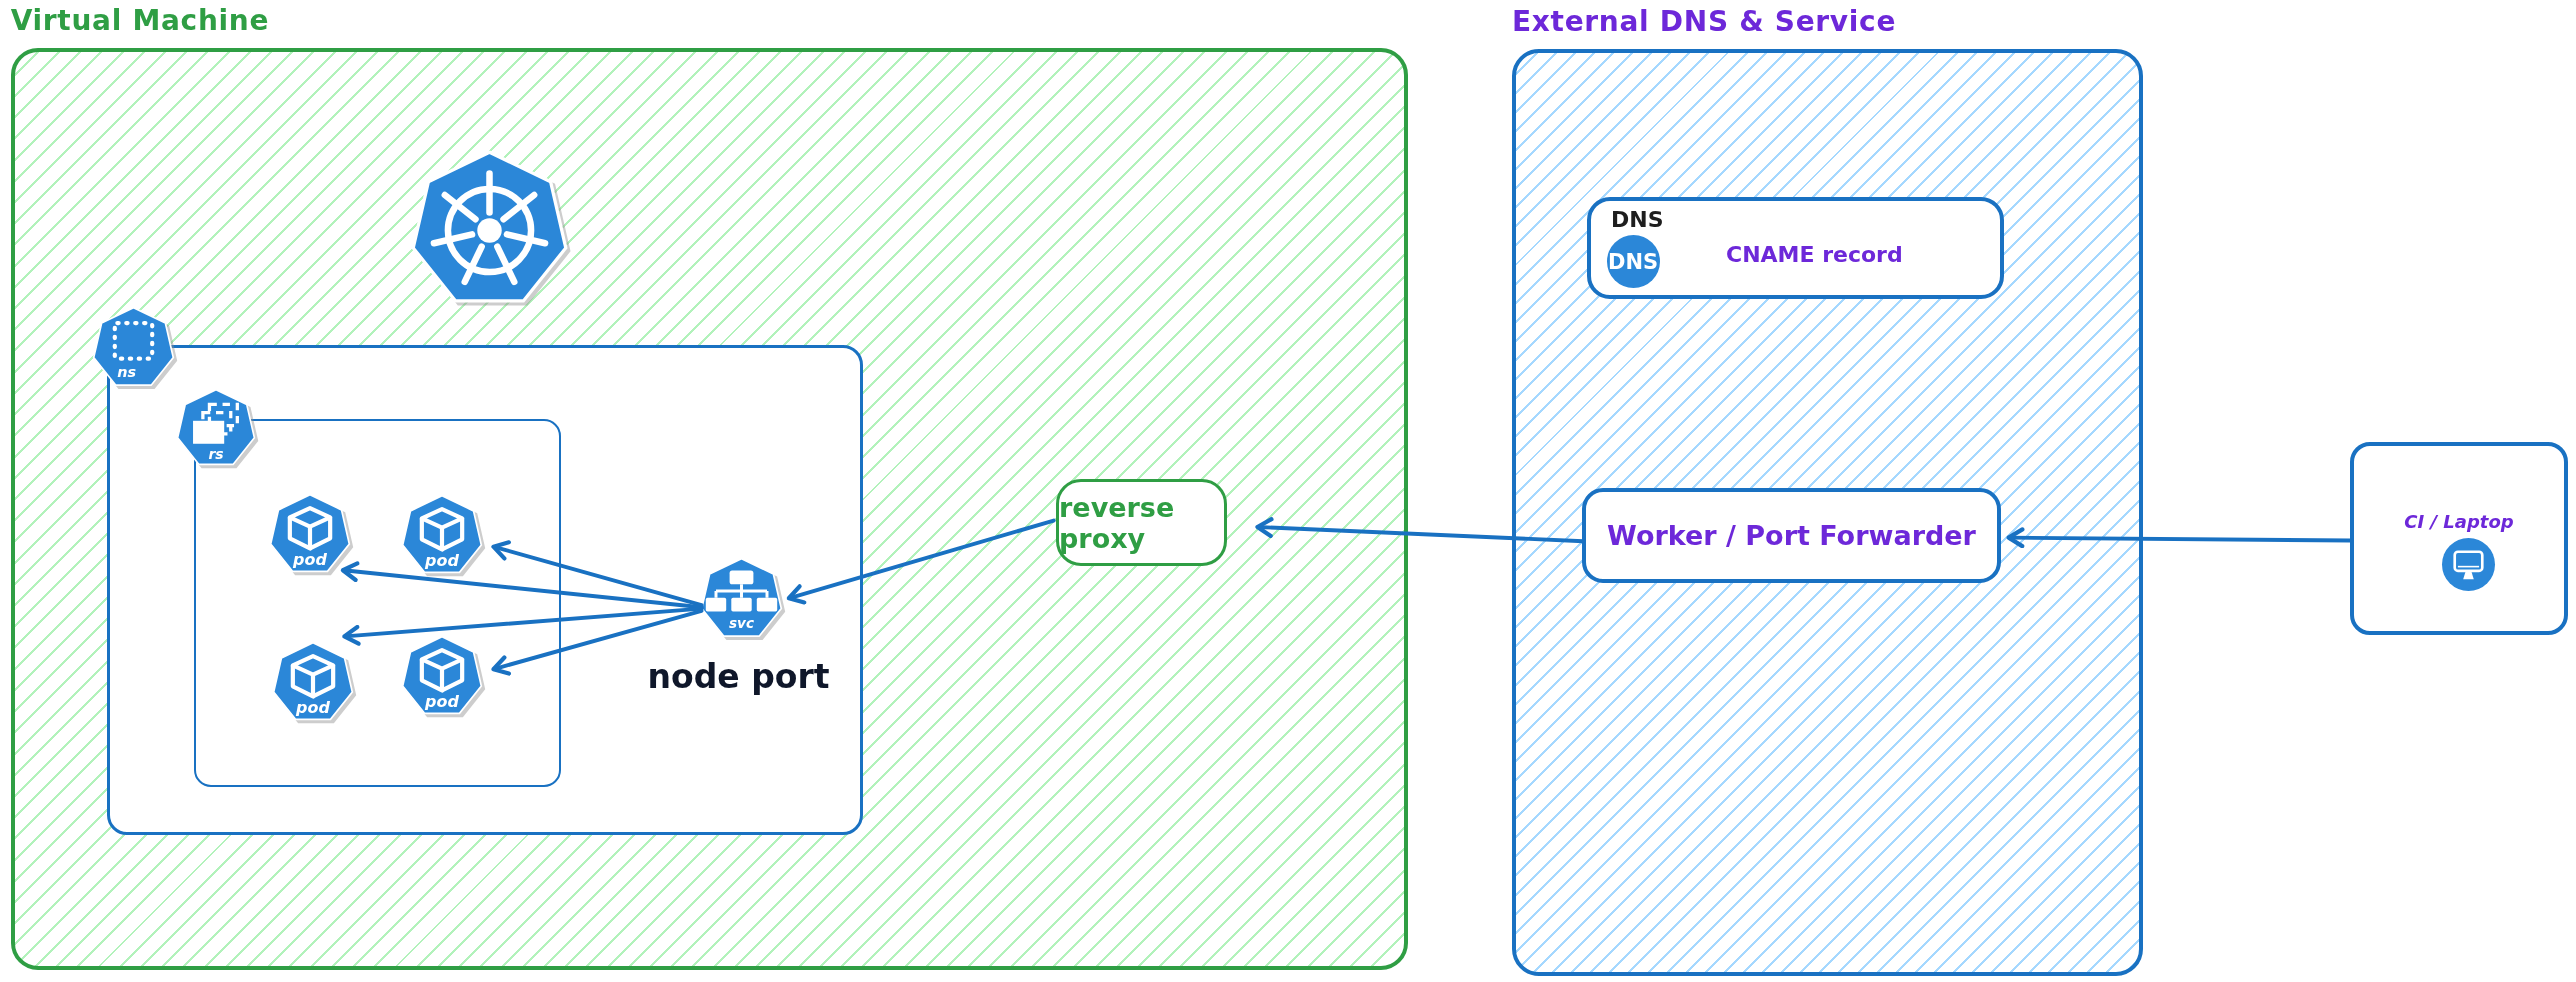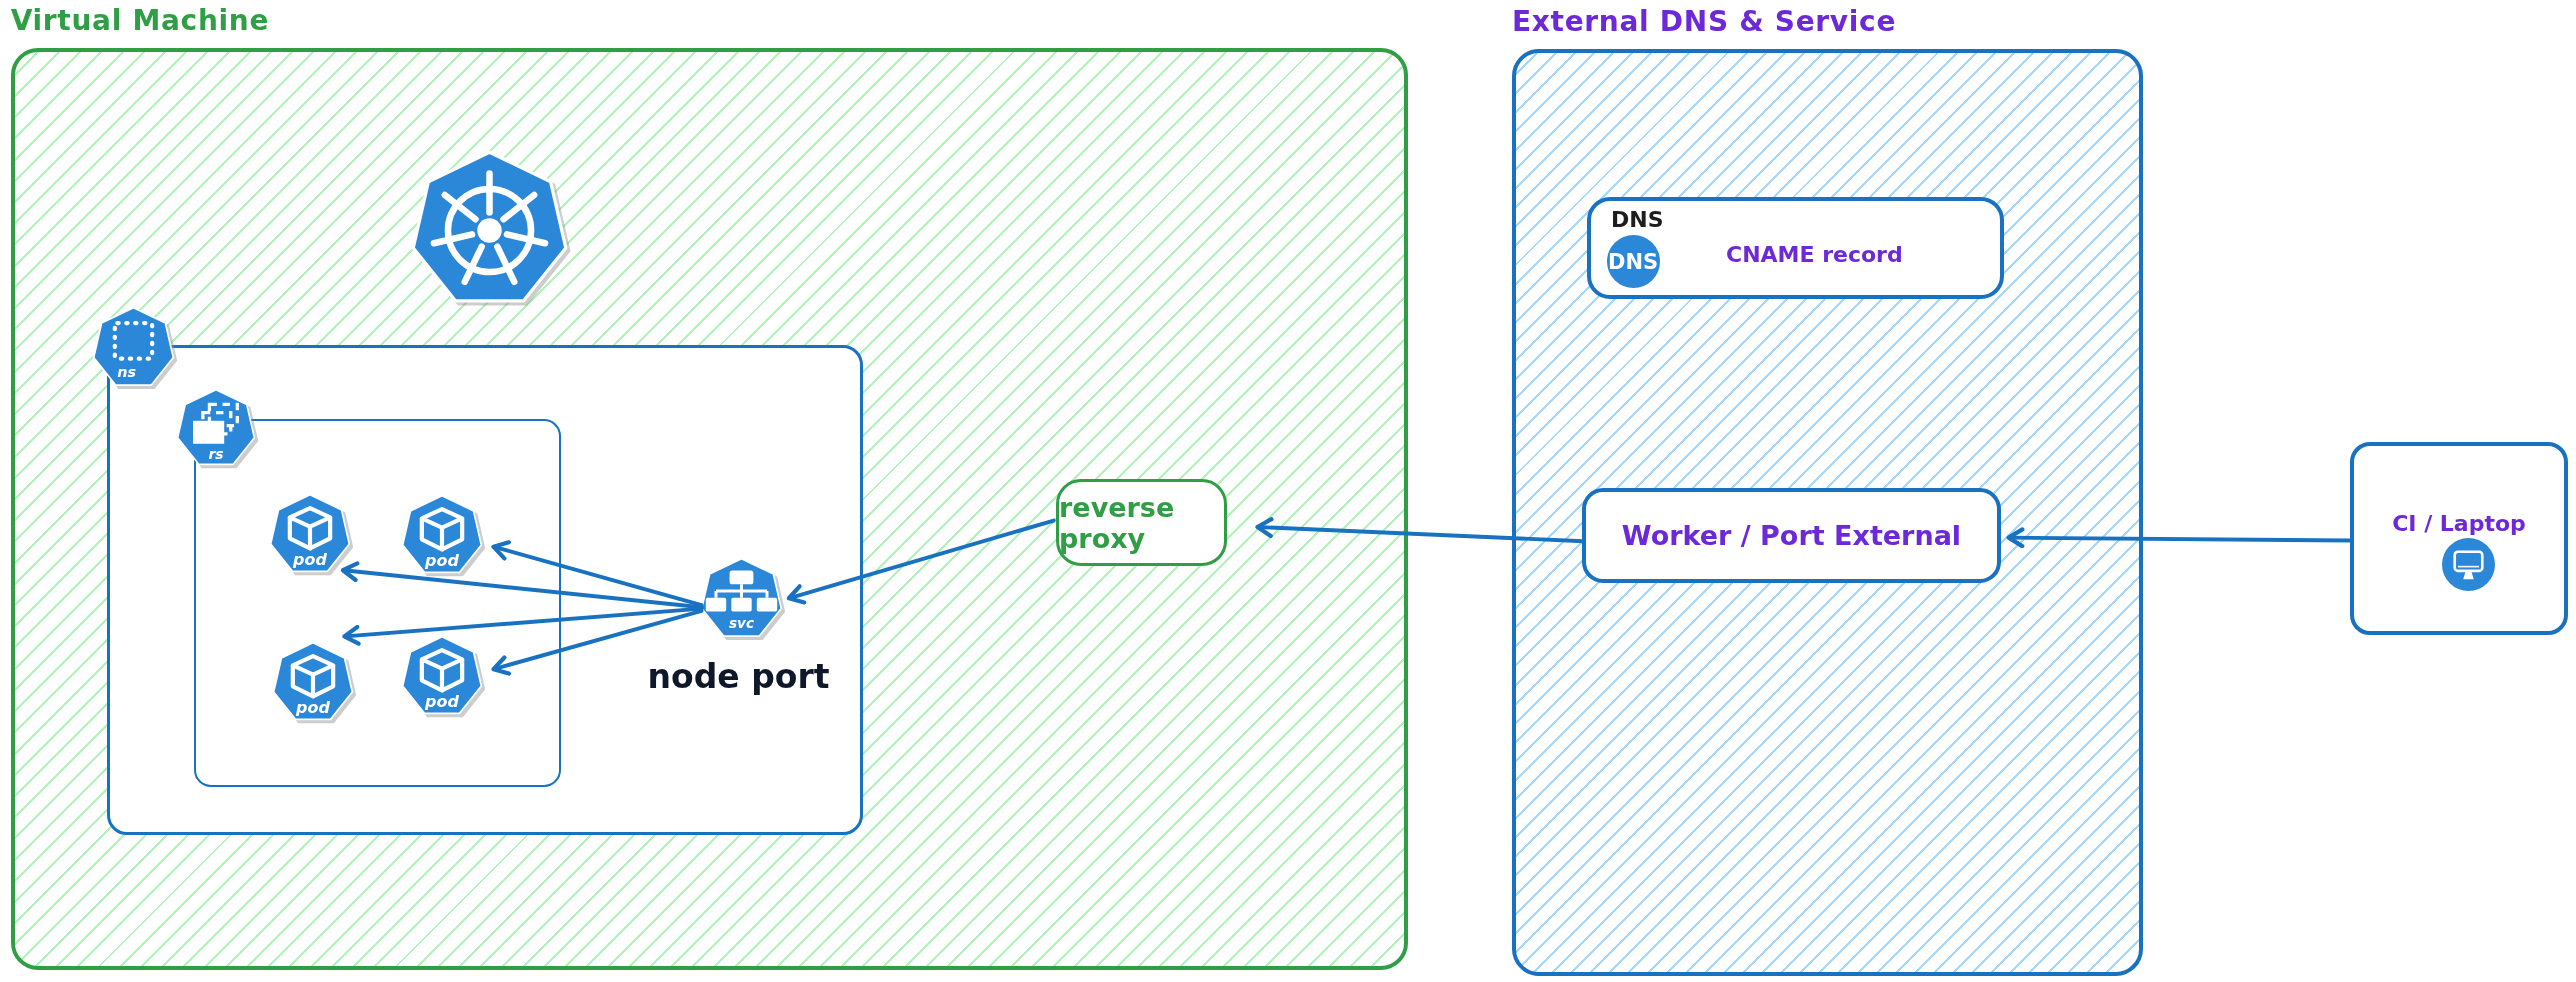--- a/index.html
+++ b/index.html
@@ -122,25 +122,25 @@
 
   <div class="node-box" style="left:1587px;top:197px;width:417px;height:102px;border:4.3px solid #1971c2;border-radius:23px;">
     <span class="abs" style="left:20px;top:5.7px;font-size:22px;font-weight:bold;color:#1e1e1e;">DNS</span>
     <div class="badge-circle" style="left:15.6px;top:34px;width:53px;height:53px;font-size:21px;">
       <span>DNS</span>
     </div>
     <span class="t-blue" style="position:absolute;left:135px;top:41px;font-size:22px;font-weight:bold;">CNAME record</span>
   </div>
 
   <div class="node-box" style="left:1582px;top:488px;width:419px;height:95px;border:4.3px solid #1971c2;border-radius:21px;">
-    <span class="t-blue" style="font-size:27px;font-weight:bold;">Worker / Port External</span>
+    <span class="t-blue" style="font-size:27px;font-weight:bold;">Worker / Port Forwarder</span>
   </div>
 
   <div class="node-box" style="left:2350px;top:442px;width:218px;height:193px;border:4.3px solid #1971c2;border-radius:20px;">
-    <span class="t-blue abs" style="left:0;top:65px;width:100%;text-align:center;font-size:22px;font-weight:bold;">CI / Laptop</span>
+    <span class="t-blue abs" style="left:0;top:65px;width:100%;text-align:center;font-size:18px;font-weight:bold;font-style:italic;">CI / Laptop</span>
     <div class="badge-circle" style="left:88px;top:92px;width:53px;height:53px;">
       <svg width="53" height="53" viewBox="0 0 100 100">
         <rect x="24" y="26" width="52" height="36" rx="6" fill="none" stroke="#ffffff" stroke-width="5"></rect>
         <line x1="30" y1="54" x2="70" y2="54" stroke="#ffffff" stroke-width="3"></line>
         <polygon points="45,62 55,62 60,78 40,78" fill="#ffffff"></polygon>
       </svg>
     </div>
   </div>
 
   <svg class="arrow-layer" width="2576" height="983" viewBox="0 0 3628 1384">

